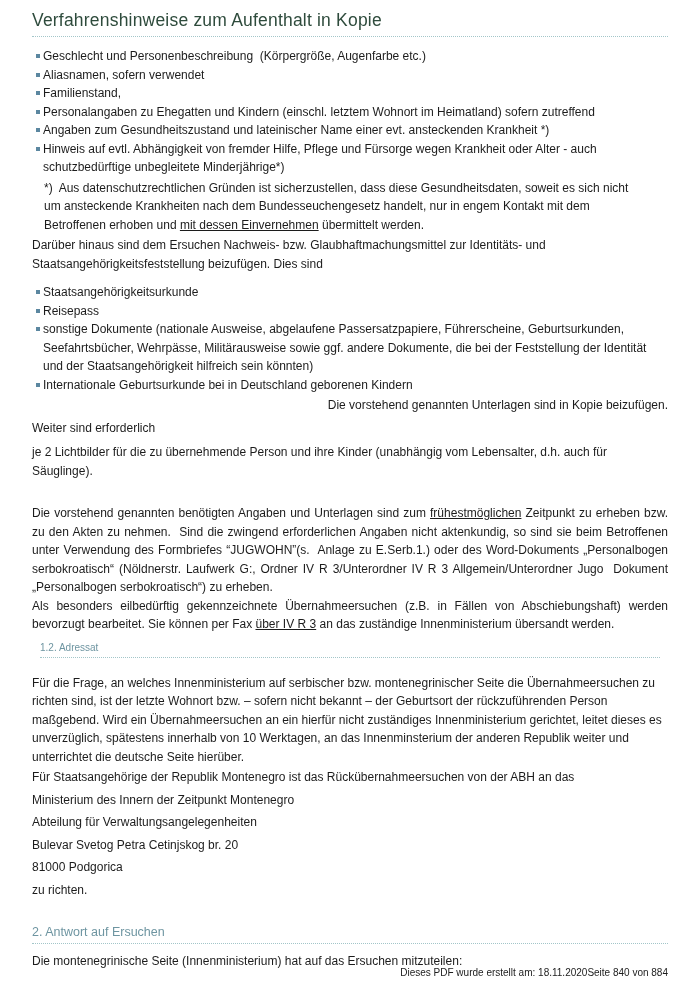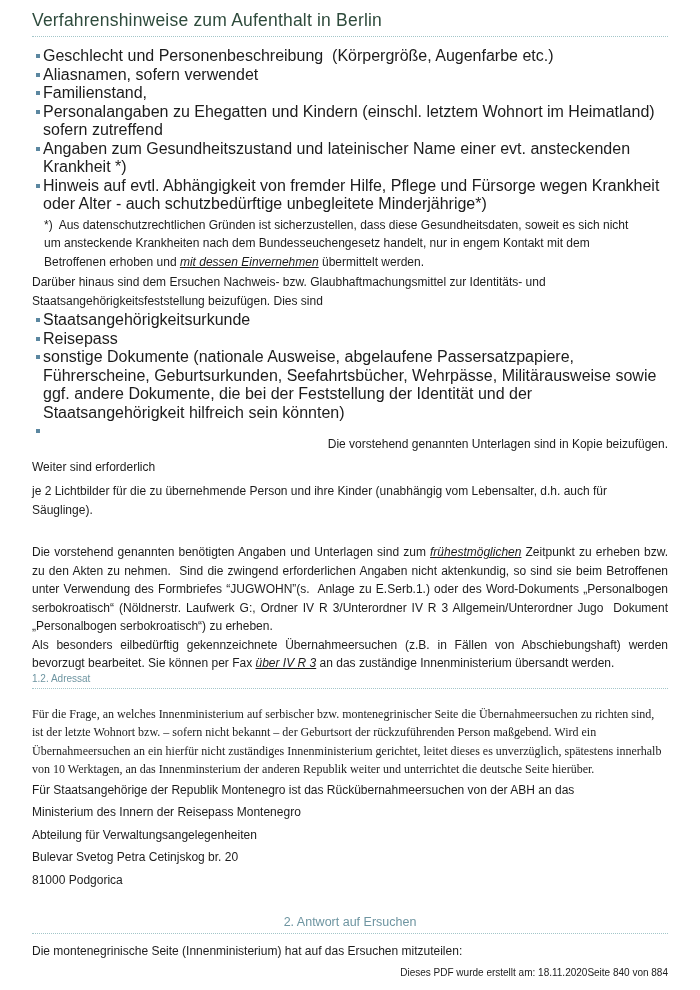--- a/index.html
+++ b/index.html
@@ -21,75 +21,74 @@
     color: #2e4b3c;
     margin: 0;
     padding-bottom: 5px;
     border-bottom: 1px dotted #a3c6c9;
     letter-spacing: 0.2px;
   }
 
   p { margin: 2px 0 0 0; font-size: 12px; line-height: 18.5px; }
 
   ul.sq-list { list-style: none; margin: 10px 0 0 0; padding: 0 0 0 4px; }
-  ul.sq-list.tight { margin-top: 1px; }
-  ul.sq-list li { display: flex; align-items: flex-start; font-size: 16px; line-height: 18.5px; }
+  ul.sq-list.tight { margin-top: 10px; }
+  ul.sq-list li { display: flex; align-items: flex-start; font-size: 12px; line-height: 18.5px; }
   .sq {
     width: 4px; height: 4px; flex: none;
     background: #5b87a0;
     margin: 7px 3px 0 0;
   }
 
   .footnote { margin: 2px 0 0 12px; max-width: 592px; }
-  .u { text-decoration: underline; font-style: italic; }
+  .u { text-decoration: underline; }
 
   .para-copies   { margin-top: 2px; text-align: right; }
   .para-further  { margin-top: 4px; }
   .para-photos   { margin-top: 6px; }
   .para-procedure { margin-top: 24px; text-align: justify; }
 
   h2.section-sub {
     font-size: 10px;
     font-weight: 400;
     color: #6e95a1;
-    margin: 0;
+    margin: 8px;
     padding-bottom: 4px;
     border-bottom: 1px dotted #a3c6c9;
   }
   h2.section-main {
     font-size: 12.5px;
     font-weight: 400;
     color: #6e95a1;
     margin: 26px 0 0 0;
     padding-bottom: 4px;
     border-bottom: 1px dotted #a3c6c9;
-    text-align: center;
   }
 
-  .para-adressat { margin-top: 16px; font-family: Liberation Serif, serif; }
+  .para-adressat { margin-top: 16px; }
   .para-intro    { }
   .addr-line     { margin-top: 4px; }
   .para-closing  { margin-top: 4px; }
   .para-antwort  { margin-top: 8px; }
 
   footer.doc-footer {
     position: absolute;
     left: 32px; right: 32px; bottom: 12px;
     display: flex;
     justify-content: flex-end;
     font-size: 10px;
     color: #1c1c1c;
   }
 </style>
 </head>
 <body>
 
 <div class="page">
 
-  <h1 class="doc-title">Verfahrenshinweise zum Aufenthalt in Berlin</h1>
+  <h1 class="doc-title">Verfahrenshinweise zum Aufenthalt in Kopie</h1>
 
   <ul class="sq-list">
     <li>
         <span class="sq"></span>
         <span class="txt">Geschlecht und Personenbeschreibung  (Körpergröße, Augenfarbe etc.)</span>
       </li>
     <li>
         <span class="sq"></span>
         <span class="txt">Aliasnamen, sofern verwendet</span>
       </li>
@@ -123,42 +122,44 @@
     <li>
         <span class="sq"></span>
         <span class="txt">Reisepass</span>
       </li>
     <li>
         <span class="sq"></span>
         <span class="txt">sonstige Dokumente (nationale Ausweise, abgelaufene Passersatzpapiere, Führerscheine, Geburtsurkunden, Seefahrtsbücher, Wehrpässe, Militärausweise sowie ggf. andere Dokumente, die bei der Feststellung der Identität und der Staatsangehörigkeit hilfreich sein könnten)</span>
       </li>
     <li>
         <span class="sq"></span>
+        <span class="txt">Internationale Geburtsurkunde bei in Deutschland geborenen Kindern</span>
       </li>
   </ul>
 
   <p class="para-copies"><span class="txt">Die vorstehend genannten Unterlagen sind in Kopie beizufügen.</span></p>
 
   <p class="para-further"><span class="txt">Weiter sind erforderlich</span></p>
 
   <p class="para-photos"><span class="txt">je 2 Lichtbilder für die zu übernehmende Person und ihre Kinder (unabhängig vom Lebensalter, d.h. auch für Säuglinge).</span></p>
 
   <p class="para-procedure"><span class="txt">Die vorstehend genannten benötigten Angaben und Unterlagen sind zum </span><span class="txt u">frühestmöglichen</span><span class="txt"> Zeitpunkt zu erheben bzw. zu den Akten zu nehmen.  Sind die zwingend erforderlichen Angaben nicht aktenkundig, so sind sie beim Betroffenen unter Verwendung des Formbriefes “JUGWOHN”(s.  Anlage zu E.Serb.1.) oder des Word-Dokuments „Personalbogen serbokroatisch“ (Nöldnerstr. Laufwerk G:, Ordner IV R 3/Unterordner IV R 3 Allgemein/Unterordner Jugo  Dokument „Personalbogen serbokroatisch“) zu erheben.</span><br><span class="txt">Als besonders eilbedürftig gekennzeichnete Übernahmeersuchen (z.B. in Fällen von Abschiebungshaft) werden bevorzugt bearbeitet. Sie können per Fax </span><span class="txt u">über IV R 3</span><span class="txt"> an das zuständige Innenministerium übersandt werden.</span></p>
 
   <h2 class="section-sub">1.2. Adressat</h2>
 
   <p class="para-adressat"><span class="txt">Für die Frage, an welches Innenministerium auf serbischer bzw. montenegrinischer Seite die Übernahmeersuchen zu richten sind, ist der letzte Wohnort bzw. – sofern nicht bekannt – der Geburtsort der rückzuführenden Person maßgebend. Wird ein Übernahmeersuchen an ein hierfür nicht zuständiges Innenministerium gerichtet, leitet dieses es unverzüglich, spätestens innerhalb von 10 Werktagen, an das Innenminsterium der anderen Republik weiter und unterrichtet die deutsche Seite hierüber.</span></p>
 
   <p class="para-intro"><span class="txt">Für Staatsangehörige der Republik Montenegro ist das Rückübernahmeersuchen von der ABH an das</span></p>
 
-  <p class="addr-line"><span class="txt">Ministerium des Innern der Reisepass Montenegro</span></p>
+  <p class="addr-line"><span class="txt">Ministerium des Innern der Zeitpunkt Montenegro</span></p>
   <p class="addr-line"><span class="txt">Abteilung für Verwaltungsangelegenheiten</span></p>
   <p class="addr-line"><span class="txt">Bulevar Svetog Petra Cetinjskog br. 20</span></p>
   <p class="addr-line"><span class="txt">81000 Podgorica</span></p>
 
+  <p class="para-closing"><span class="txt">zu richten.</span></p>
 
   <h2 class="section-main">2. Antwort auf Ersuchen</h2>
 
   <p class="para-antwort"><span class="txt">Die montenegrinische Seite (Innenministerium) hat auf das Ersuchen mitzuteilen:</span></p>
 
 </div>
 
 <footer class="doc-footer">
   <span>Dieses PDF wurde erstellt am: 18.11.2020</span>
   <span>Seite 840 von 884</span>

